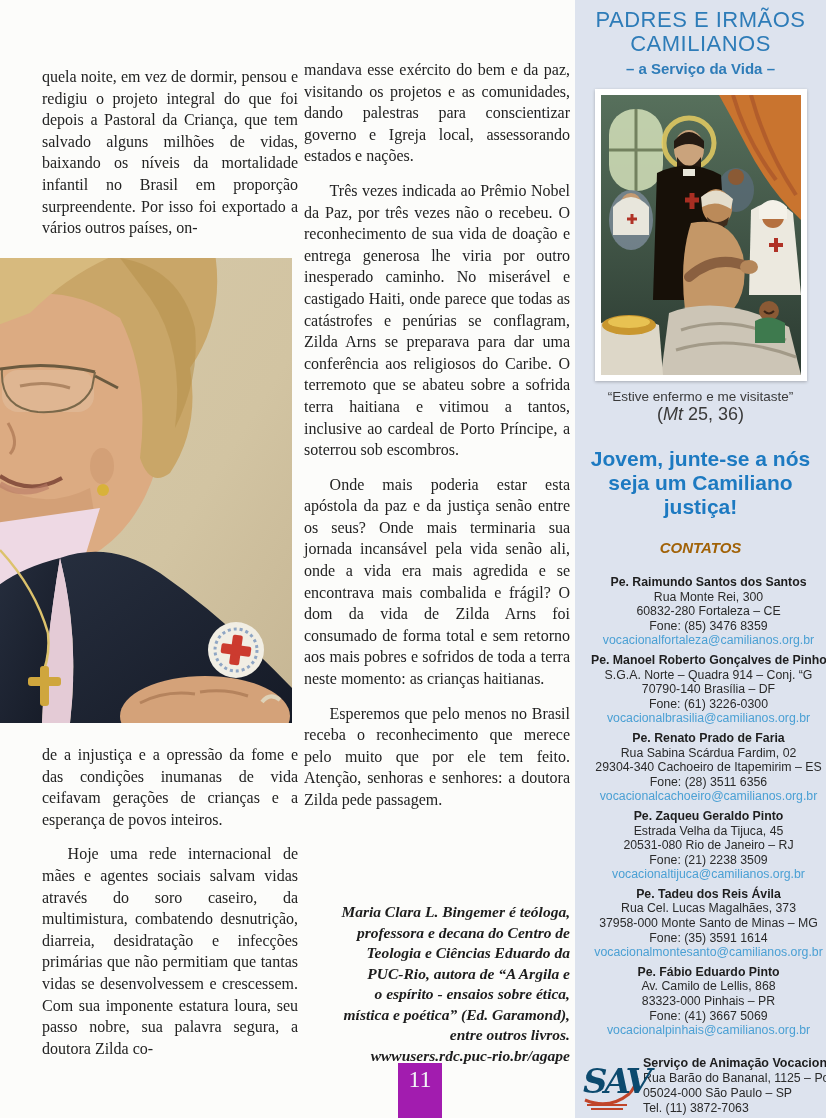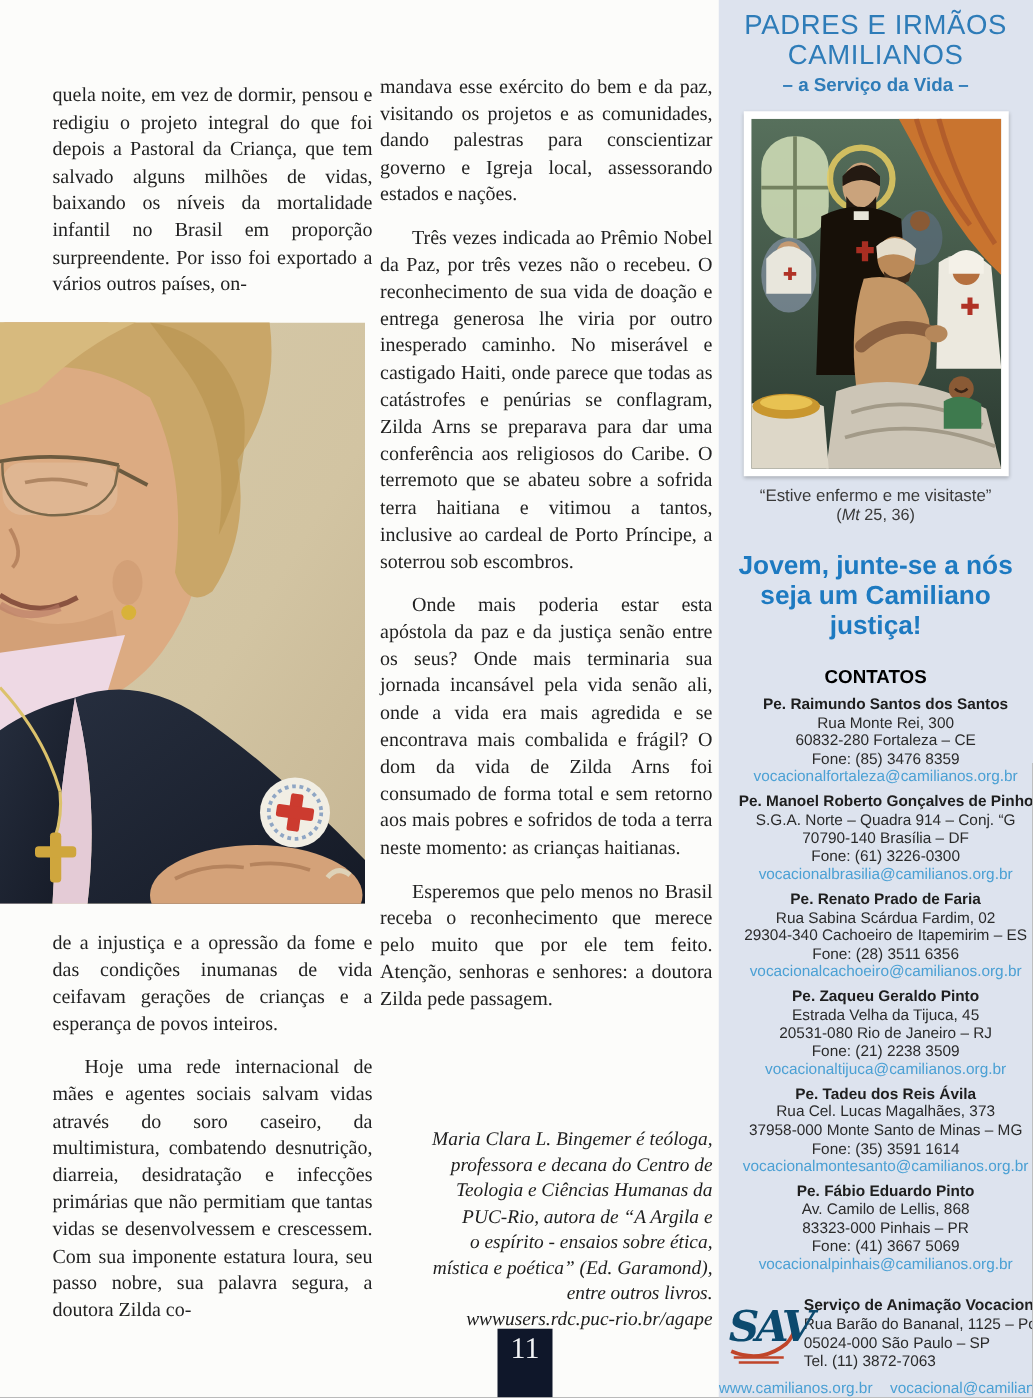--- a/index.html
+++ b/index.html
@@ -10,49 +10,49 @@
   }
   
   .col{position:absolute;font-size:16px;line-height:21.6px;text-align:justify;}
   .col p{margin:0 0 13px 0;}
   .col p.indent{text-indent:1.6em;}
   .col1a{left:42px;top:66px;width:256px;}
   .col1b{left:42px;top:744px;width:256px;}
   .col2{left:304px;top:59px;width:266px;font-family:Liberation Serif, serif;}
   .bio{
     position:absolute;left:304px;top:902px;width:266px;
-    font-style:italic;font-size:15.5px;line-height:20.5px;text-align:right;color:#1d1d1d;
+    font-style:italic;font-size:15.5px;line-height:20.5px;text-align:right;color:#1d1d1d;font-weight:bold;
   }
   .bio .bio-line{display:block;}
   
   .photo{position:absolute;left:0;top:258px;width:292px;height:465px;}
   .photo svg{display:block;}
   
   .pagenum{
     position:absolute;left:398px;top:1063px;width:44px;height:55px;
-    background:#0f172a;color:#f2f4f6;font-size:24px;
+    background:#a21caf;color:#f2f4f6;font-size:24px;
     display:flex;justify-content:center;align-items:flex-start;padding-top:3px;box-sizing:border-box;
   }
   
   .sidebar{
     position:absolute;left:575px;top:0;width:251px;height:1118px;
     background:#dde3ee;overflow:hidden;
     font-family:"Liberation Sans", sans-serif;text-align:center;
   }
   .sb-title{color:#2e7cb8;font-weight:normal;font-size:22px;line-height:24px;margin-top:8px;letter-spacing:.5px;}
   .sb-sub{color:#2e7cb8;font-weight:bold;font-size:15px;margin-top:4px;}
   .painting{
     margin:12px auto 0 auto;width:212px;height:292px;background:#fff;
     box-shadow:0 1px 3px rgba(0,0,0,.25);display:flex;align-items:center;justify-content:center;
   }
   .quote{font-size:13.5px;color:#3a3a3a;margin-top:8px;}
-  .quote-ref{font-size:13px;color:#3a3a3a;}
+  .quote-ref{font-size:18px;color:#3a3a3a;}
   .quote-ref .bk{font-style:italic;}
   .cta{color:#1d7ac1;font-weight:bold;font-size:21px;line-height:24px;margin-top:22px;}
-  .contatos{color:#000000;font-weight:bold;font-size:15px;margin-top:20px;margin-bottom:6px;}
+  .contatos{color:#a16207;font-weight:bold;font-size:15px;margin-top:20px;margin-bottom:19px;font-style:italic;}
   .contact{margin-bottom:5px;padding-left:16px;}
   .c-name{font-weight:bold;font-size:12.3px;line-height:14.6px;color:#1e1e1e;white-space:nowrap;}
   .c-line{font-size:12.3px;line-height:14.6px;color:#2a2a2a;white-space:nowrap;}
   .c-email{font-size:12.3px;line-height:14.6px;color:#4ba0d4;white-space:nowrap;cursor:pointer;}
   .sav{display:flex;align-items:flex-start;text-align:left;margin:18px 0 0 6px;}
   .sav-logo{flex:0 0 58px;position:relative;height:58px;}
   .sav-logo .sav-txt{
     font-family:"DejaVu Serif", serif;font-style:italic;font-weight:bold;
     color:#0c4a6e;font-size:34px;line-height:34px;position:absolute;left:2px;top:8px;letter-spacing:-3px;
   }
@@ -145,21 +145,21 @@
   <div class="col col2">
     <p>mandava esse exército do bem e da paz, visitando os projetos e as comunidades, dando palestras para conscientizar governo e Igreja local, assessorando estados e nações.</p>
     <p class="indent">Três vezes indicada ao Prêmio Nobel da Paz, por três vezes não o recebeu.  O reconhecimento de sua vida de doação e entrega generosa lhe viria por outro inesperado caminho.  No miserável e castigado Haiti, onde parece que todas as catástrofes e penúrias se conflagram, Zilda Arns se preparava para dar uma conferência aos religiosos do Caribe.  O terremoto que se abateu sobre a sofrida terra haitiana e vitimou a tantos, inclusive ao cardeal de Porto Príncipe, a soterrou sob escombros.</p>
     <p class="indent">Onde mais poderia estar esta apóstola da paz e da justiça senão entre os seus?  Onde mais terminaria sua jornada incansável pela vida senão ali, onde a vida era mais agredida e se encontrava mais combalida e frágil?  O dom da vida de Zilda Arns foi consumado de forma total e sem retorno aos mais pobres e sofridos de toda a terra neste momento: as crianças haitianas.</p>
     <p class="indent">Esperemos que pelo menos no Brasil receba o reconhecimento que merece pelo muito que por ele tem feito. Atenção, senhoras e senhores: a doutora Zilda pede passagem.</p>
   </div>
 
   <div class="bio">
     <span class="bio-line">Maria Clara L. Bingemer é teóloga,</span>
     <span class="bio-line">professora e decana do Centro de</span>
-    <span class="bio-line">Teologia e Ciências Humanas da</span>
+    <span class="bio-line">Teologia e Ciências Eduardo da</span>
     <span class="bio-line">PUC-Rio, autora de “A Argila e</span>
     <span class="bio-line">o espírito - ensaios sobre ética,</span>
     <span class="bio-line">mística e poética” (Ed. Garamond),</span>
     <span class="bio-line">entre outros livros.</span>
     <span class="bio-line">wwwusers.rdc.puc-rio.br/agape</span>
   </div>
 
   <div class="pagenum">
     <span>11</span>
   </div>

